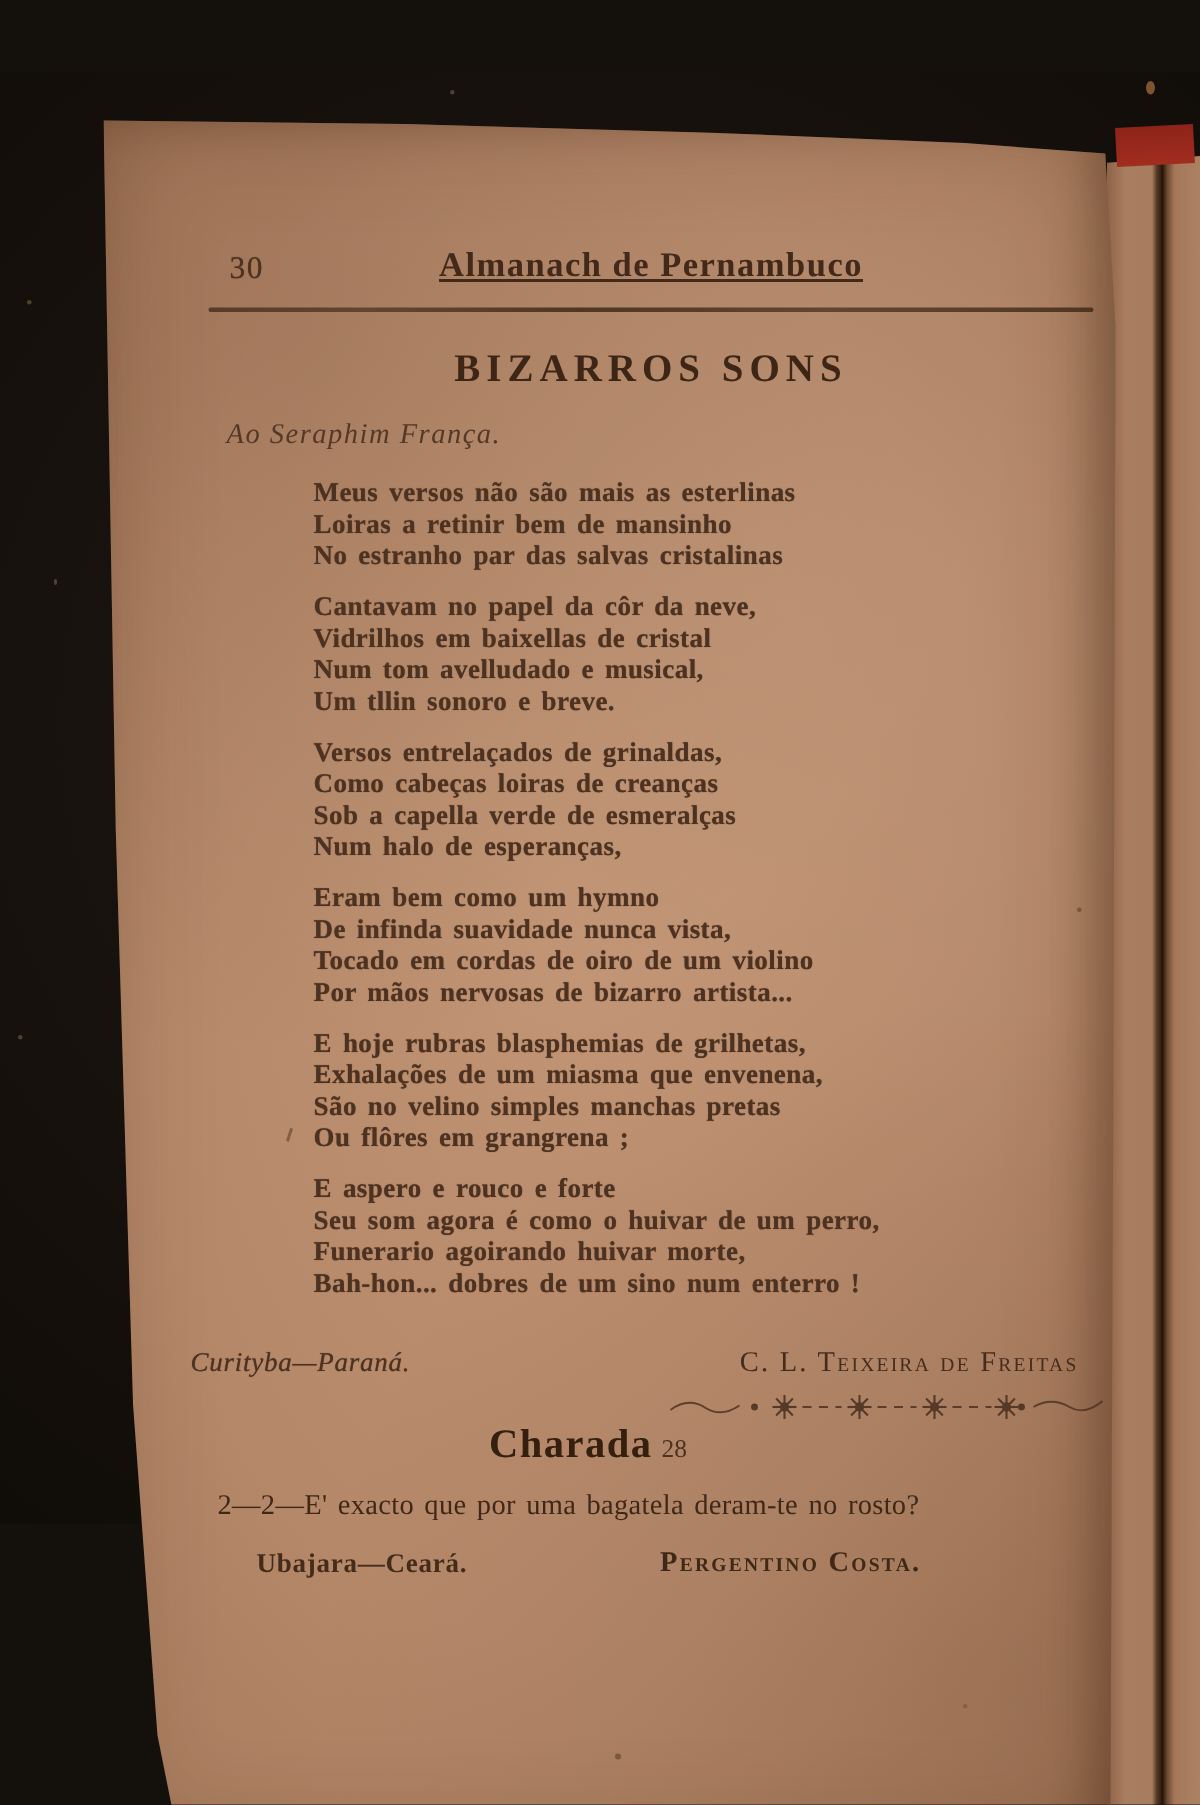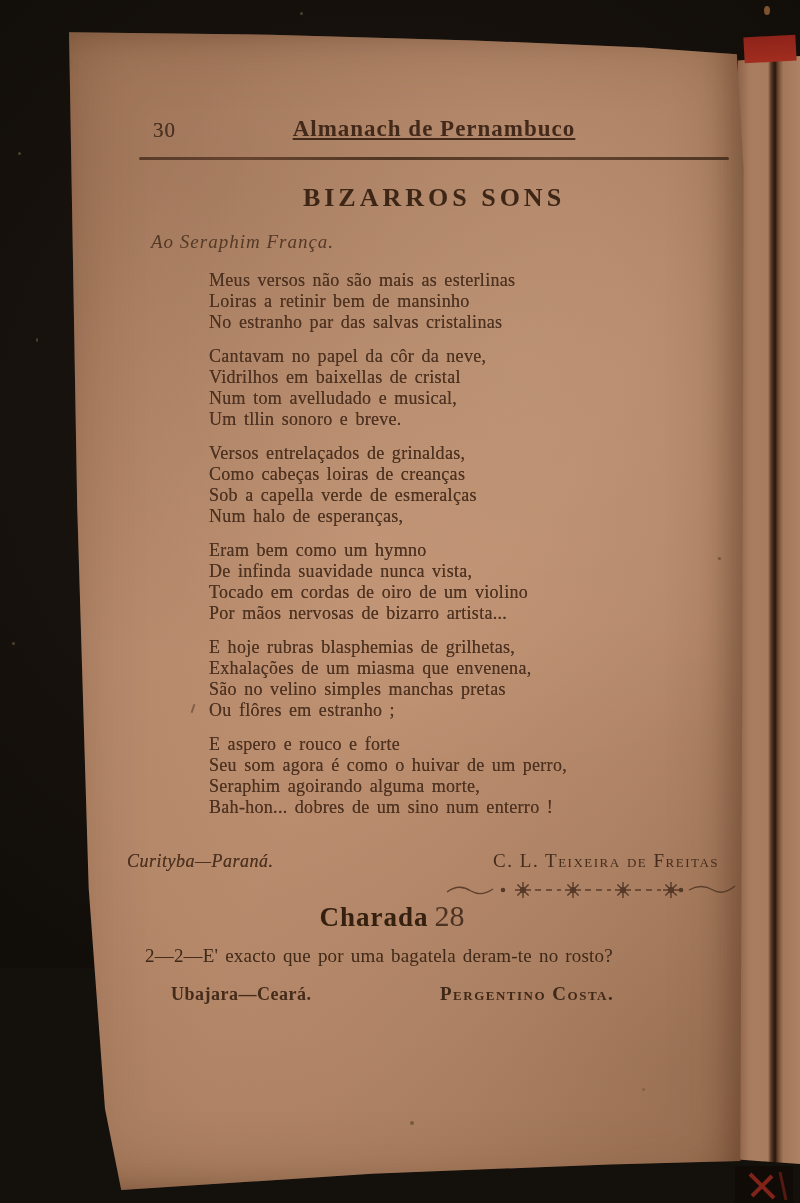--- a/index.html
+++ b/index.html
@@ -2,21 +2,21 @@
 <html><head>
 <meta charset="utf-8">
 <style>
   html,body{margin:0;padding:0;}
   body{
     width:800px;height:1203px;overflow:hidden;
     background:#14100c;
     font-family:"Liberation Serif","DejaVu Serif",serif;
   }
   .scan{position:relative;width:800px;height:968px;
-    background:radial-gradient(circle at 48% 45%, #1d1812 0%, #16110c 60%, #100c08 100%);}
+    background:radial-gradient(circle at 48% 45%, #1d1812 0%, #16110c 60%, #100c08 100%);margin-top:48px;}
 
   
   .border-speck{position:absolute;border-radius:50%;background:#7a6a50;opacity:.55;}
 
   
   .second-page{position:absolute;left:738px;top:56px;width:62px;height:1108px;
     background:linear-gradient(90deg,#8e6347 0px,#a97d60 12px,#a87c5f 30px,#5a3b26 33px,#241509 37px,#6b4730 40px,#a37758 45px,#ad8164 62px);
     clip-path:polygon(0 0.4%,100% 0,100% 100%,0 99.6%);}
 
   
@@ -46,33 +46,33 @@
     background:linear-gradient(90deg,#4a3020 0%,#5a3a26 18%,#3f2817 42%,#553824 70%,#402a19 100%);
     opacity:.85;border-radius:2px;}
 
   .poem-title-row{position:absolute;left:72px;top:153px;width:590px;text-align:center;}
   .poem-title{font-size:26px;font-weight:bold;letter-spacing:4px;color:#3e2616;}
 
   .dedication-row{position:absolute;left:84px;top:201px;width:580px;text-align:left;}
   .dedication{font-style:italic;font-size:19px;letter-spacing:1px;color:#553826;}
 
   .stanzas{position:absolute;left:142px;top:240px;width:500px;}
-  .stanza{margin-bottom:13px;}
+  .stanza{margin-bottom:13px;font-weight:bold;}
   .pline{font-size:18px;line-height:21px;letter-spacing:0.3px;word-spacing:2.5px;white-space:nowrap;}
 
   .sig-row{position:absolute;left:60px;top:820px;width:592px;display:flex;justify-content:space-between;align-items:baseline;}
   .place{font-size:18px;letter-spacing:0.5px;font-style:italic;}
   .author{font-variant:small-caps;font-size:19px;letter-spacing:1.5px;color:#462c1c;}
 
   .ornament{position:absolute;left:378px;top:850px;width:292px;height:20px;}
   .ornament svg{display:block;}
 
   .charada-title-row{position:absolute;left:0px;top:869px;width:650px;text-align:center;}
   .charada-word{font-size:27px;font-weight:bold;letter-spacing:1px;color:#35200f;}
-  .charada-number{font-size:30px;color:#4d3222;margin-left:6px;}
+  .charada-number{font-size:17px;color:#4d3222;margin-left:6px;}
 
   .charada-clue{position:absolute;left:78px;top:915px;font-size:19px;font-weight:normal;
     letter-spacing:0.2px;word-spacing:2px;color:#3f2817;white-space:nowrap;}
 
   .footer-place{position:absolute;left:104px;top:954px;font-size:18px;font-weight:bold;letter-spacing:0.5px;color:#442b1a;}
   .footer-author{position:absolute;left:373px;top:953px;font-variant:small-caps;font-size:19px;
     font-weight:bold;letter-spacing:1.5px;color:#40281747;color:#402817;}
 
   .paper-speck{position:absolute;border-radius:50%;background:#5c3d27;opacity:.6;}
   .print-artifact{position:absolute;width:2px;height:9px;background:#4d3222;opacity:.5;transform:rotate(18deg);}
@@ -128,26 +128,26 @@
       <div class="stanza">
         <div class="pline ink">Eram bem como um hymno</div>
         <div class="pline ink">De infinda suavidade nunca vista,</div>
         <div class="pline ink">Tocado em cordas de oiro de um violino</div>
         <div class="pline ink">Por mãos nervosas de bizarro artista...</div>
       </div>
       <div class="stanza">
         <div class="pline ink">E hoje rubras blasphemias de grilhetas,</div>
         <div class="pline ink">Exhalações de um miasma que envenena,</div>
         <div class="pline ink">São no velino simples manchas pretas</div>
-        <div class="pline ink">Ou flôres em estranho ;</div>
+        <div class="pline ink">Ou flôres em grangrena ;</div>
       </div>
       <div class="stanza">
         <div class="pline ink">E aspero e rouco e forte</div>
         <div class="pline ink">Seu som agora é como o huivar de um perro,</div>
-        <div class="pline ink">Seraphim agoirando alguma morte,</div>
+        <div class="pline ink">Funerario agoirando huivar morte,</div>
         <div class="pline ink">Bah-hon... dobres de um sino num enterro !</div>
       </div>
     </div>
 
     <div class="print-artifact" style="left:125px;top:674px;"></div>
 
     <div class="sig-row">
       <span class="place ink">Curityba—Paraná.</span>
       <span class="author">C. L. Teixeira de Freitas</span>
     </div>

